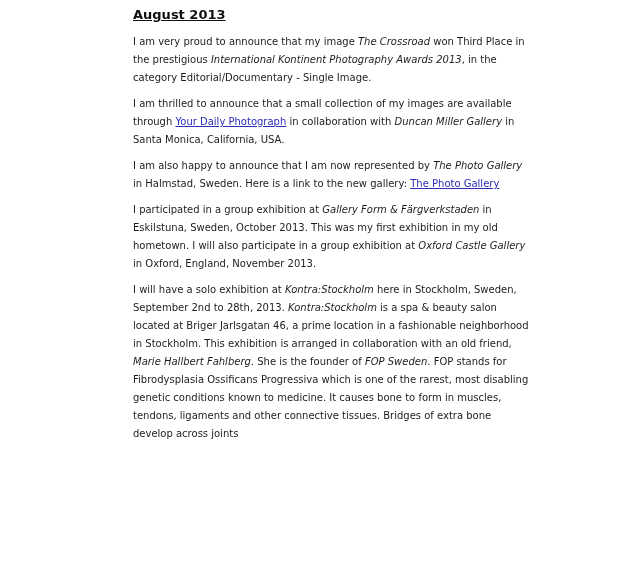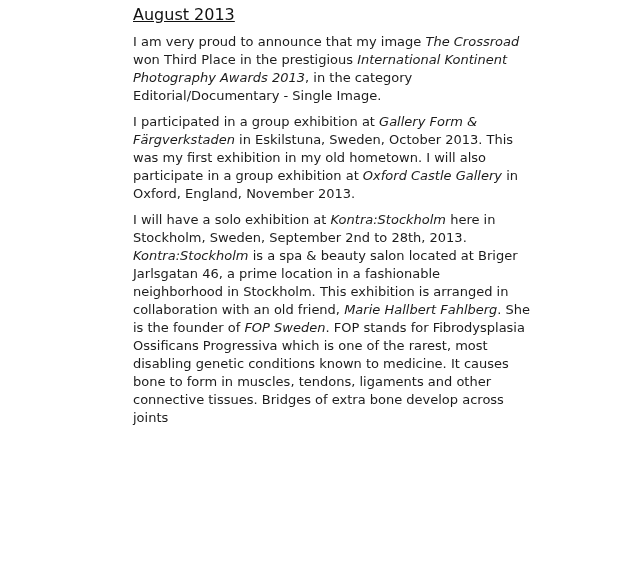--- a/index.html
+++ b/index.html
@@ -14,45 +14,47 @@
     position: relative;
     font-family: "DejaVu Sans", "Liberation Sans", sans-serif;
   }
   .page {
     position: absolute;
     left: 133px;
     top: 5px;
     width: 398px;
   }
   .heading {
-    font-size: 16px;
+    font-size: 13px;
     line-height: 19px;
-    font-weight: normal;
+    font-weight: bold;
     text-decoration: underline;
     color: #111111;
     margin: 0 0 9px 0;
   }
   .para {
-    font-size: 13px;
+    font-size: 10px;
     line-height: 18px;
     color: #1c1c1c;
     margin: 0 0 8px 0;
   }
   .para .it {
     font-style: italic;
   }
   .para a {
     color: #2d2db8;
     text-decoration: underline;
     cursor: pointer;
   }
 </style>
 </head>
 <body>
 
 <div class="page">
   <h2 class="heading">August 2013</h2>
   <div id="article-body">
       <p class="para"><span>I am very proud to announce that my image </span><span class="it">The Crossroad</span><span> won Third Place in the prestigious </span><span class="it">International Kontinent Photography Awards 2013</span><span>, in the category Editorial/Documentary - Single Image.</span></p>
+      <p class="para"><span>I am thrilled to announce that a small collection of my images are available through </span><a href="#">Your Daily Photograph</a><span> in collaboration with </span><span class="it">Duncan Miller Gallery</span><span> in Santa Monica, California, USA.</span></p>
+      <p class="para"><span>I am also happy to announce that I am now represented by </span><span class="it">The Photo Gallery</span><span> in Halmstad, Sweden. Here is a link to the new gallery: </span><a href="#">The Photo Gallery</a></p>
       <p class="para"><span>I participated in a group exhibition at </span><span class="it">Gallery Form &amp; Färgverkstaden</span><span> in Eskilstuna, Sweden, October 2013. This was my first exhibition in my old hometown. I will also participate in a group exhibition at </span><span class="it">Oxford Castle Gallery</span><span> in Oxford, England, November 2013.</span></p>
       <p class="para"><span>I will have a solo exhibition at </span><span class="it">Kontra:Stockholm</span><span> here in Stockholm, Sweden, September 2nd to 28th, 2013. </span><span class="it">Kontra:Stockholm</span><span> is a spa &amp; beauty salon located at Briger Jarlsgatan 46, a prime location in a fashionable neighborhood in Stockholm. This exhibition is arranged in collaboration with an old friend, </span><span class="it">Marie Hallbert Fahlberg</span><span>. She is the founder of </span><span class="it">FOP Sweden</span><span>. FOP stands for Fibrodysplasia Ossificans Progressiva which is one of the rarest, most disabling genetic conditions known to medicine. It causes bone to form in muscles, tendons, ligaments and other connective tissues. Bridges of extra bone develop across joints</span></p>
     </div>
 </div>
 
 </body></html>

